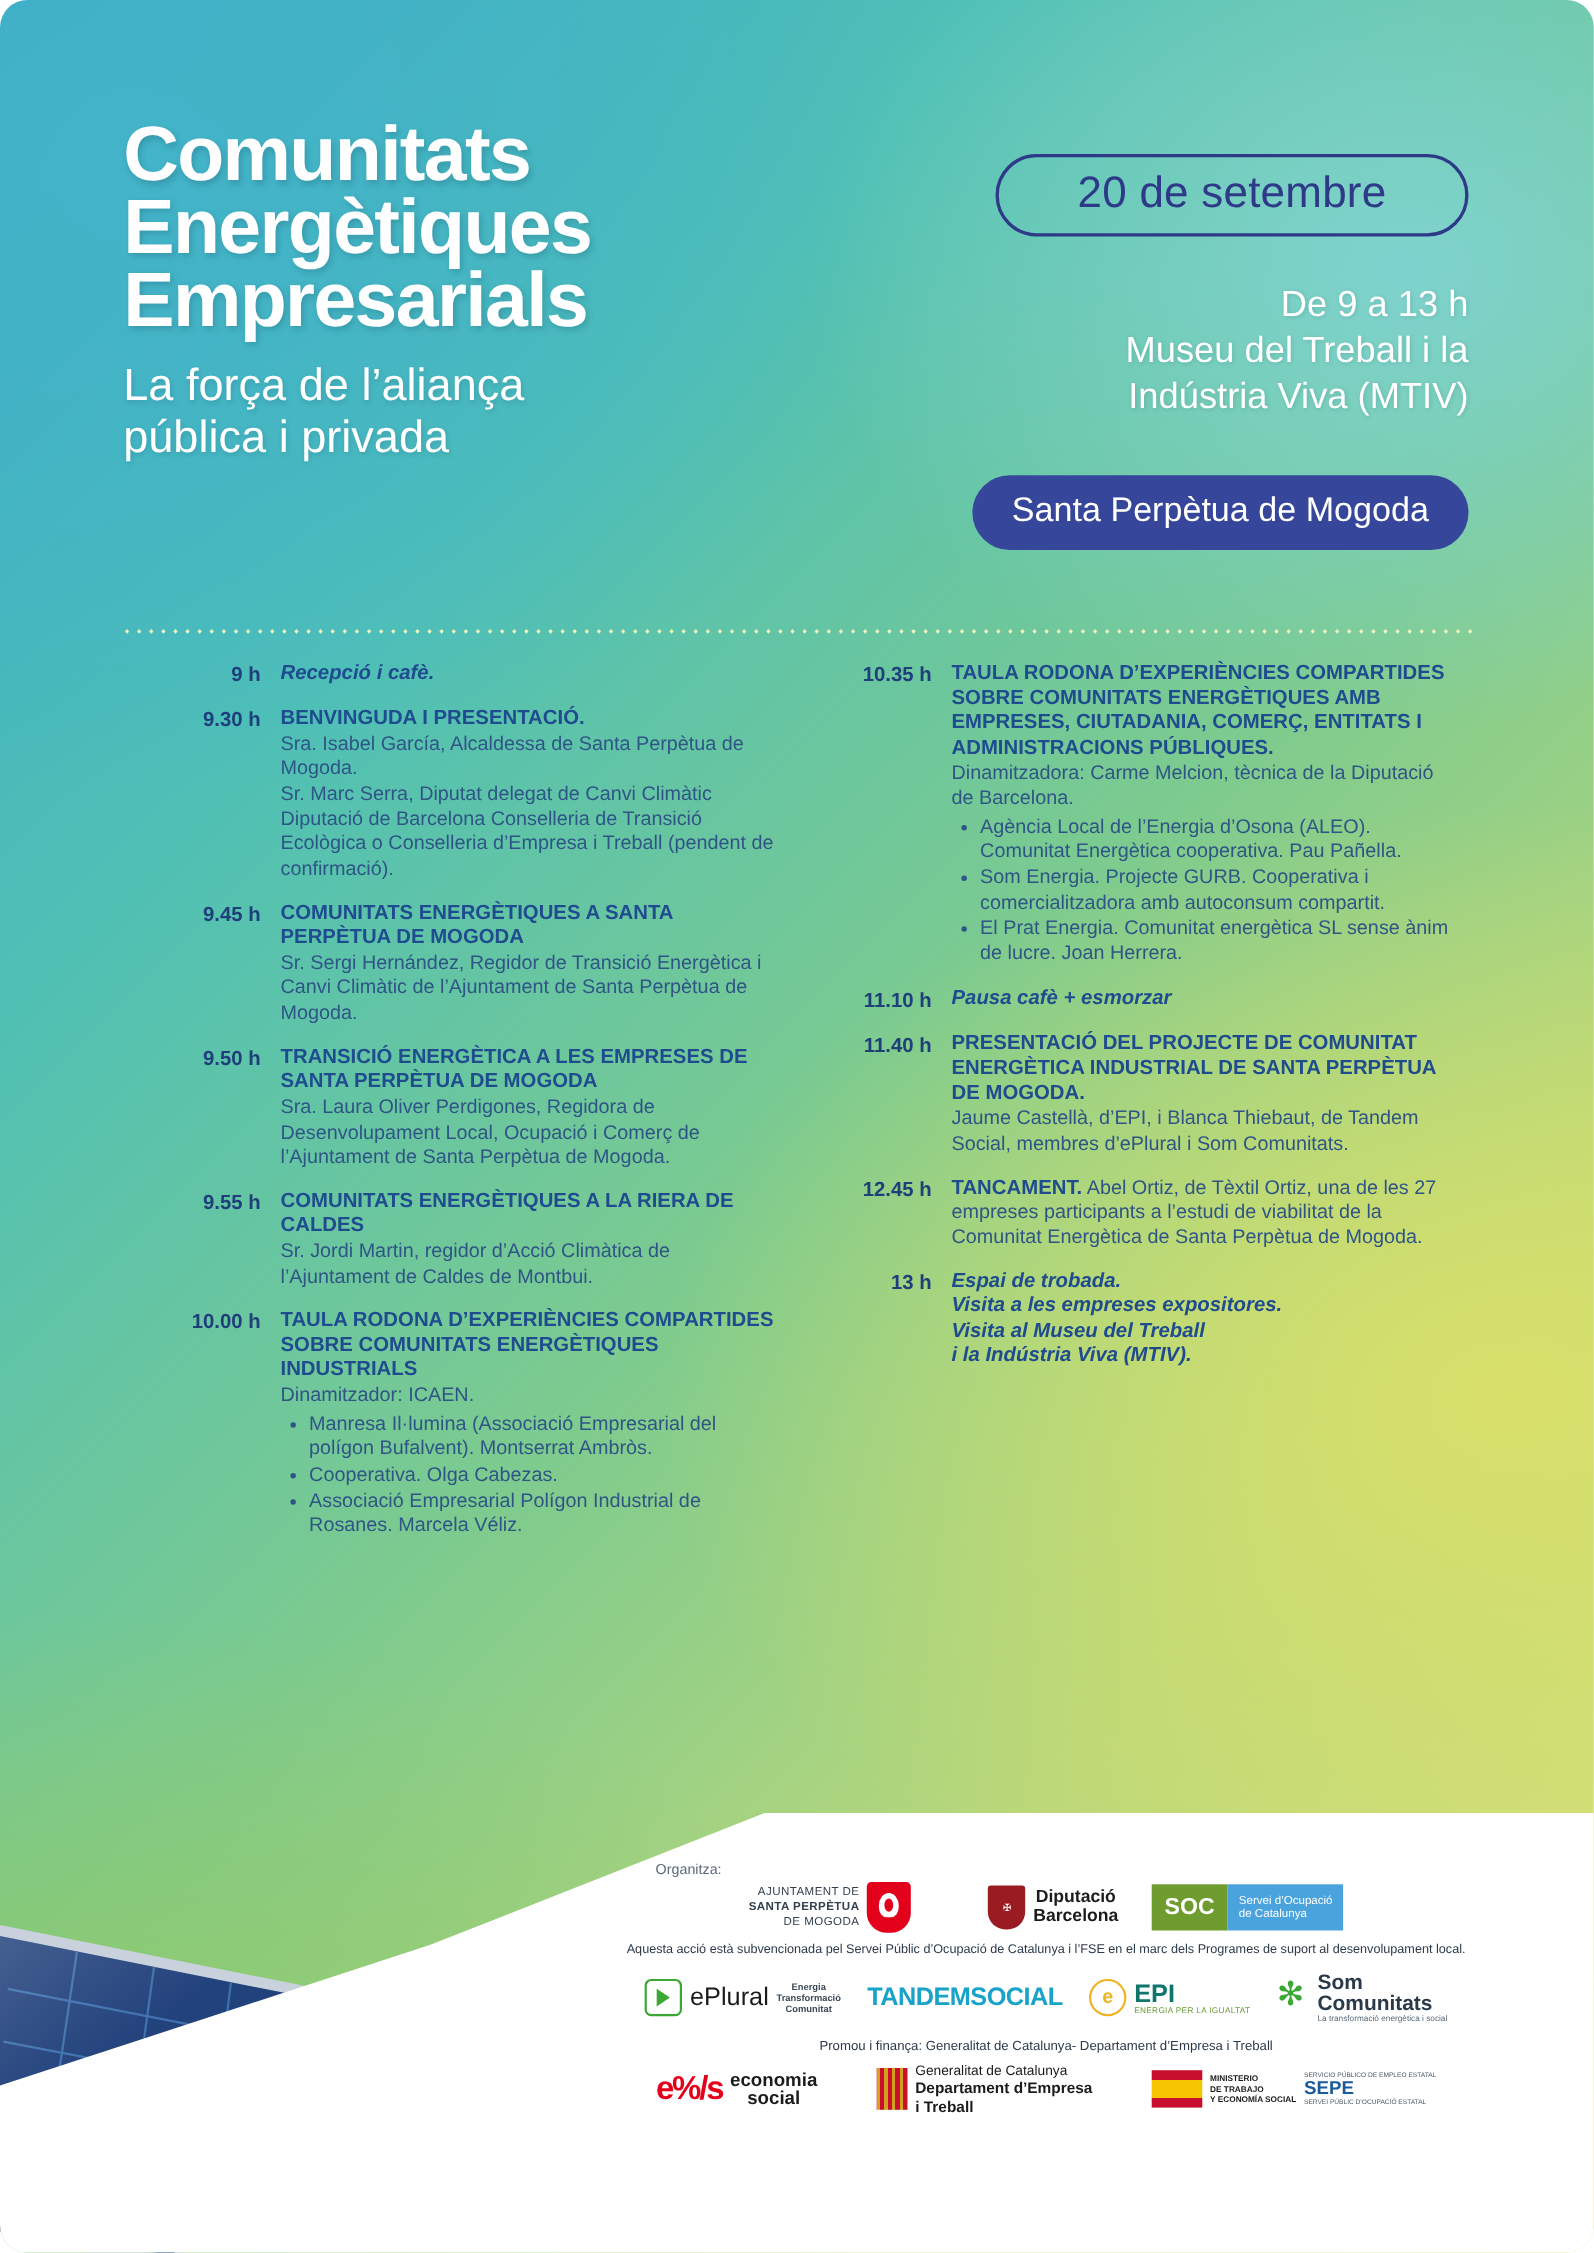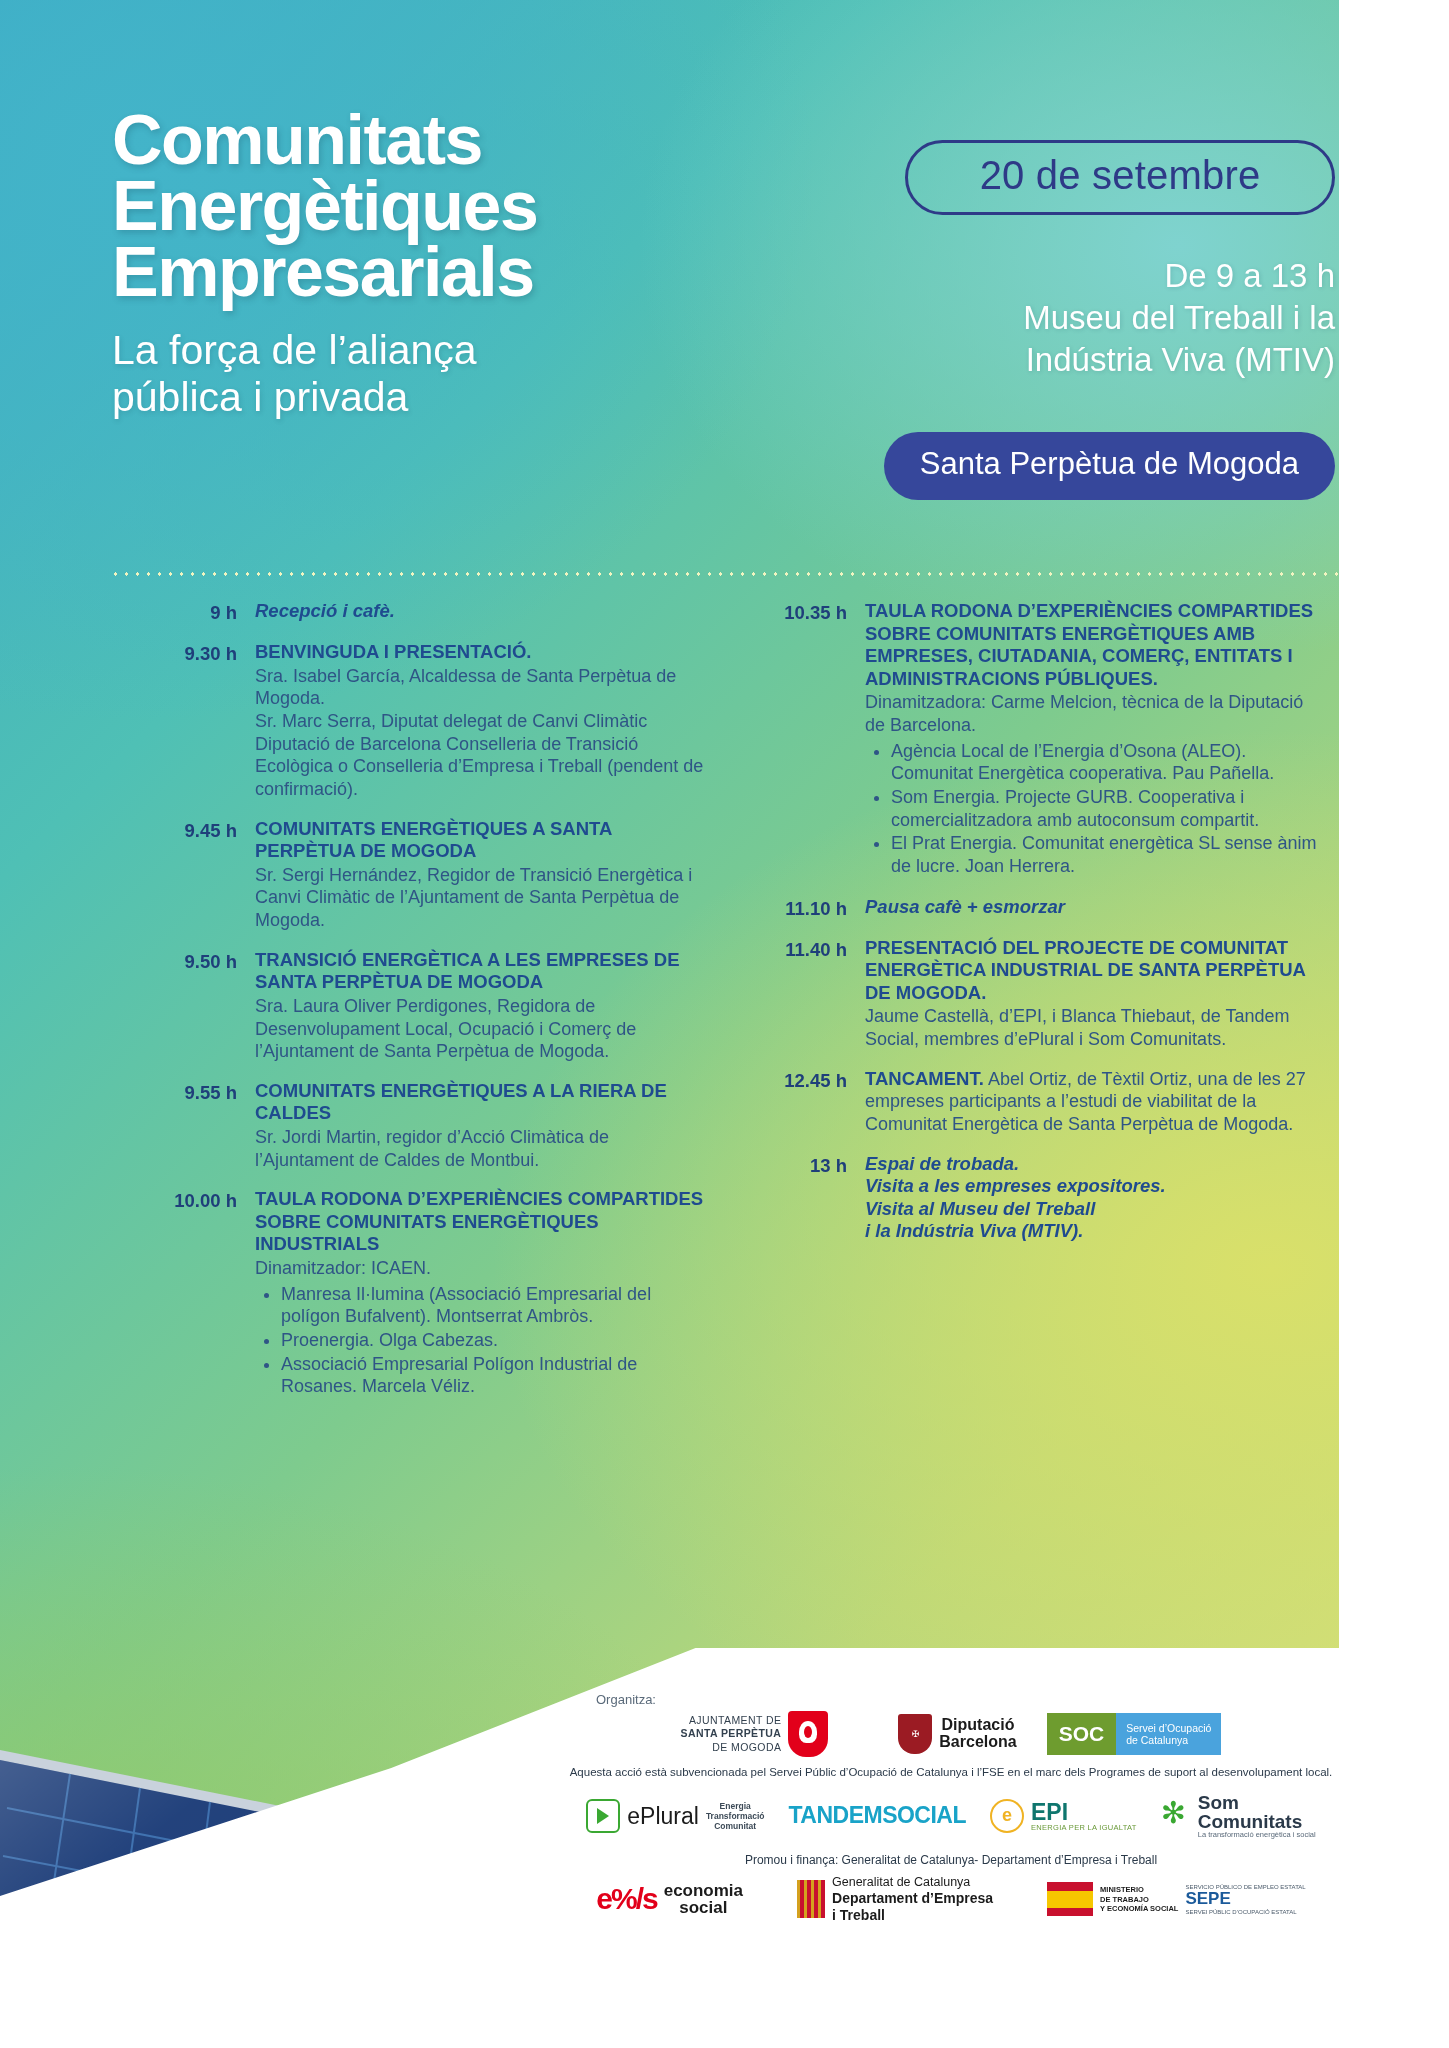--- a/index.html
+++ b/index.html
@@ -8,29 +8,30 @@
   }
   body {
     width: 1449px;
     height: 2048px;
     font-family: "Liberation Sans", sans-serif;
     background: #ffffff;
     overflow: hidden;
   }
   .poster {
     position: relative;
-    width: 1339px;
+    width: 1449px;
     height: 2048px;
     background:
       radial-gradient(ellipse 900px 700px at 88% 12%, #7fd3cf 0%, rgba(127,211,207,0) 60%),
       radial-gradient(ellipse 1100px 900px at 10% 8%, #43b4c9 0%, rgba(67,180,201,0) 62%),
       radial-gradient(ellipse 1300px 900px at 95% 62%, #d9e06a 0%, rgba(217,224,106,0) 60%),
       radial-gradient(ellipse 1200px 800px at 5% 95%, #8fc96b 0%, rgba(143,201,107,0) 60%),
       linear-gradient(135deg, #3aa9c6 0%, #4fc0b5 26%, #7ecb8e 52%, #b9d77a 74%, #dfe37a 100%);
     overflow: hidden;
+    border-radius: 25px;
   }
 
   
   .header {
     position: absolute;
     left: 0; top: 0;
     width: 1449px;
     height: 560px;
   }
   .title-block {
@@ -403,21 +404,21 @@
             <div class="slot-desc" style="white-space: pre-line;">Sr. Jordi Martin, regidor d’Acció Climàtica de l’Ajuntament de Caldes de Montbui.</div>
           </div>
         </div>
         <div class="slot">
           <div class="slot-time">10.00 h</div>
           <div class="slot-body">
             <div class="slot-title" style="white-space: pre-line;">TAULA RODONA D’EXPERIÈNCIES COMPARTIDES SOBRE COMUNITATS ENERGÈTIQUES INDUSTRIALS</div>
             <div class="slot-desc" style="white-space: pre-line;">Dinamitzador: ICAEN.</div>
             <ul class="bullets">
               <li>Manresa Il·lumina (Associació Empresarial del polígon Bufalvent). Montserrat Ambròs.</li>
-              <li>Proenergia. Olga Cabezas.</li>
+              <li>Cooperativa. Olga Cabezas.</li>
               <li>Associació Empresarial Polígon Industrial de Rosanes. Marcela Véliz.</li>
             </ul>
           </div>
         </div>
       </div>
     <div class="col col-right" id="col-right">
         <div class="slot">
           <div class="slot-time">10.35 h</div>
           <div class="slot-body">
             <div class="slot-title" style="white-space: pre-line;">TAULA RODONA D’EXPERIÈNCIES COMPARTIDES SOBRE COMUNITATS ENERGÈTIQUES AMB EMPRESES, CIUTADANIA, COMERÇ, ENTITATS I ADMINISTRACIONS PÚBLIQUES.</div>

